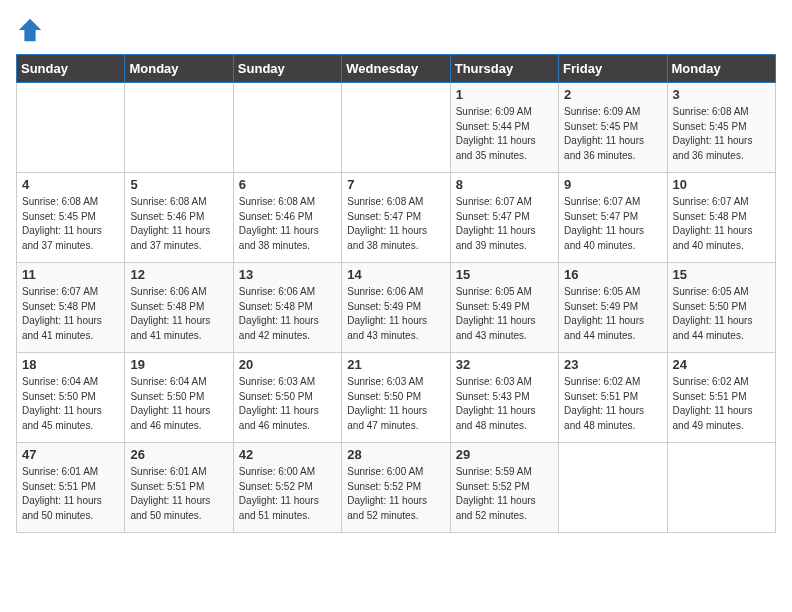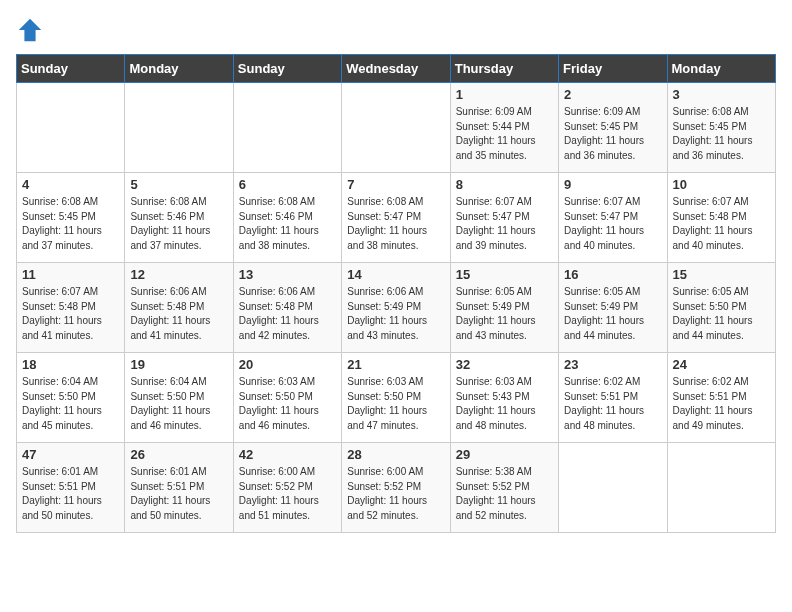--- a/index.html
+++ b/index.html
@@ -332,21 +332,21 @@
         </td>
         <td>
           <div class="day-number">28</div>
           <div class="cell-info">Sunrise: 6:00 AM
 Sunset: 5:52 PM
 Daylight: 11 hours
 and 52 minutes.</div>
         </td>
         <td>
           <div class="day-number">29</div>
-          <div class="cell-info">Sunrise: 5:38 AM
+          <div class="cell-info">Sunrise: 5:59 AM
 Sunset: 5:52 PM
 Daylight: 11 hours
 and 52 minutes.</div>
         </td>
         <td class="empty-cell"></td>
         <td class="empty-cell"></td>
       </tr>
     </tbody>
 </table>
 

